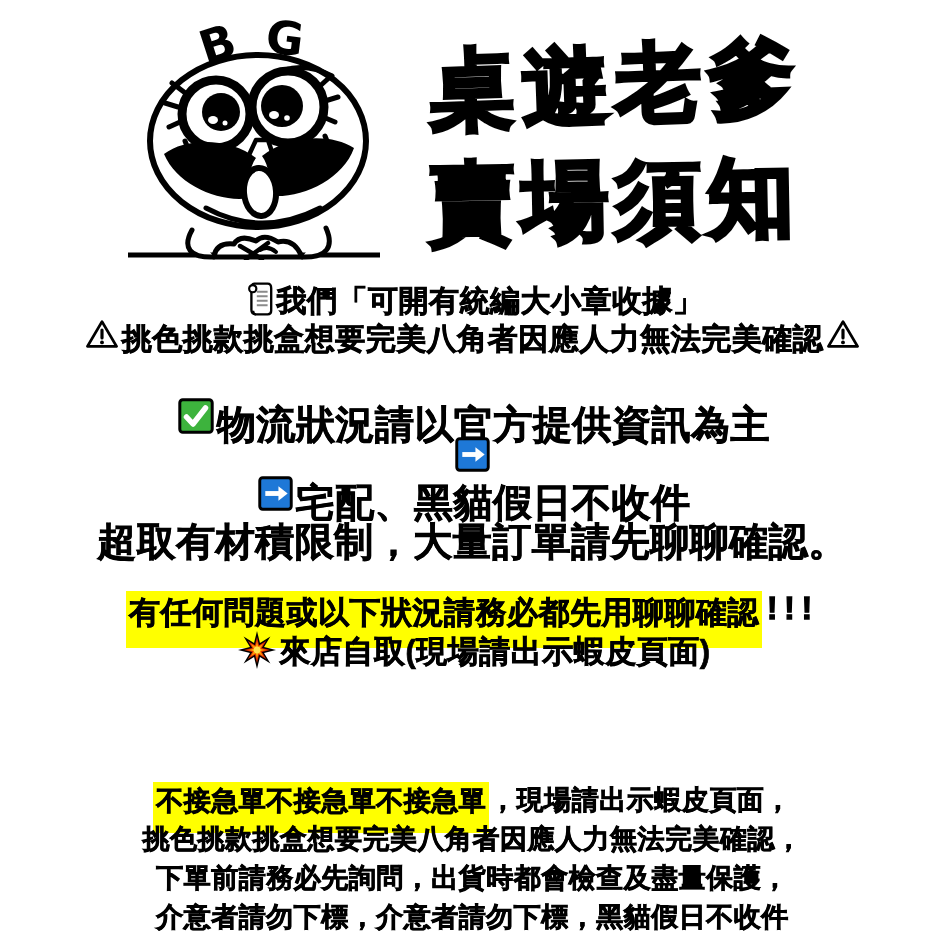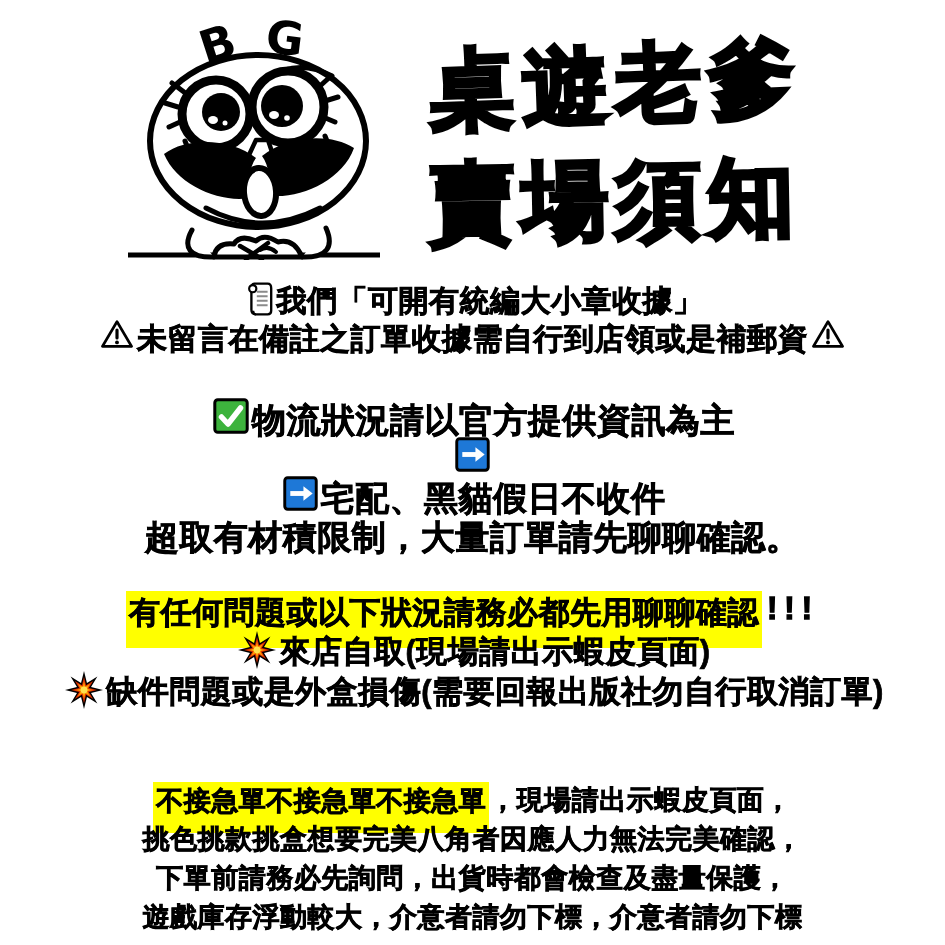--- a/index.html
+++ b/index.html
@@ -20,21 +20,21 @@
     font-size:86px;line-height:116px;letter-spacing:7px;
     -webkit-text-stroke:4px #000;white-space:nowrap;
   }
   .title-line.l1{transform:rotate(-2deg);}
   .title-line.l2{transform:rotate(-1deg);}
 
   
   .block{position:absolute;left:0;width:945px;text-align:center;-webkit-text-stroke:0.7px #000;}
   .line{display:flex;align-items:flex-start;justify-content:center;white-space:nowrap;letter-spacing:0.5px;}
   .b1{top:281px;}  .b1 .line{height:38px;font-size:30px;}
-  .b2{top:398px;}  .b2 .line{height:39px;font-size:34px;}
+  .b2{top:398px;}  .b2 .line{height:39px;font-size:39px;}
   .b3{top:591px;}  .b3 .line{height:40px;font-size:31px;}
   .b4{top:782px;}  .b4 .line{height:39px;font-size:27px;}
 
   .hl{background:var(--highlight,#ffff00);padding:1px 3px 14px;}
   .bang{letter-spacing:7px;margin-left:5px;-webkit-text-stroke:1.4px #000;}
 
   .icon{display:inline-flex;align-items:center;justify-content:center;margin:0 3px;}
   .icon svg{display:block;}
 
   .burst{margin-right:2px;}
@@ -112,21 +112,21 @@
       <span>我們「可開有統編大小章收據」</span>
     </div>
     <div class="line">
       <span class="icon">
         <svg viewBox="0 0 38 34" width="34" height="30">
           <path d="M19,3 L35.5,31 H2.5 Z" fill="none" stroke="#000" stroke-width="3.2" stroke-linejoin="round"></path>
           <path d="M19,12.5 V21.5" stroke="#000" stroke-width="3.6" stroke-linecap="round"></path>
           <circle cx="19" cy="26.5" r="2.2" fill="#000"></circle>
         </svg>
       </span>
-      <span>未留言在備註之訂單收據需自行到店領或是補郵資</span>
+      <span>挑色挑款挑盒想要完美八角者因應人力無法完美確認</span>
       <span class="icon">
         <svg viewBox="0 0 38 34" width="34" height="30">
           <path d="M19,3 L35.5,31 H2.5 Z" fill="none" stroke="#000" stroke-width="3.2" stroke-linejoin="round"></path>
           <path d="M19,12.5 V21.5" stroke="#000" stroke-width="3.6" stroke-linecap="round"></path>
           <circle cx="19" cy="26.5" r="2.2" fill="#000"></circle>
         </svg>
       </span>
     </div>
   </div>
 
@@ -173,42 +173,31 @@
       <span class="icon burst">
         <svg viewBox="0 0 40 40" width="40" height="38">
           <polygon points="20,0 23.1,12.6 34.1,5.9 27.4,16.9 40,20 27.4,23.1 34.1,34.1 23.1,27.4 20,40 16.9,27.4 5.9,34.1 12.6,23.1 0,20 12.6,16.9 5.9,5.9 16.9,12.6" fill="#000"></polygon>
           <polygon points="20,0 23.1,12.6 34.1,5.9 27.4,16.9 40,20 27.4,23.1 34.1,34.1 23.1,27.4 20,40 16.9,27.4 5.9,34.1 12.6,23.1 0,20 12.6,16.9 5.9,5.9 16.9,12.6" transform="translate(6.4 6.4) scale(0.68)" style="fill:var(--burst-red,#dd2f00)"></polygon>
           <polygon points="20,0 23.1,12.6 34.1,5.9 27.4,16.9 40,20 27.4,23.1 34.1,34.1 23.1,27.4 20,40 16.9,27.4 5.9,34.1 12.6,23.1 0,20 12.6,16.9 5.9,5.9 16.9,12.6" transform="translate(10.8 10.8) scale(0.46)" style="fill:var(--burst-orange,#ff9d00)"></polygon>
           <circle cx="20" cy="20" r="3.6" style="fill:var(--burst-yellow,#ffe14d)"></circle>
         </svg>
       </span>
       <span>來店自取(現場請出示蝦皮頁面)</span>
     </div>
-    <div class="line">
-      <span class="icon burst">
-        <svg viewBox="0 0 40 40" width="40" height="38">
-          <polygon points="20,0 23.1,12.6 34.1,5.9 27.4,16.9 40,20 27.4,23.1 34.1,34.1 23.1,27.4 20,40 16.9,27.4 5.9,34.1 12.6,23.1 0,20 12.6,16.9 5.9,5.9 16.9,12.6" fill="#000"></polygon>
-          <polygon points="20,0 23.1,12.6 34.1,5.9 27.4,16.9 40,20 27.4,23.1 34.1,34.1 23.1,27.4 20,40 16.9,27.4 5.9,34.1 12.6,23.1 0,20 12.6,16.9 5.9,5.9 16.9,12.6" transform="translate(6.4 6.4) scale(0.68)" style="fill:var(--burst-red,#dd2f00)"></polygon>
-          <polygon points="20,0 23.1,12.6 34.1,5.9 27.4,16.9 40,20 27.4,23.1 34.1,34.1 23.1,27.4 20,40 16.9,27.4 5.9,34.1 12.6,23.1 0,20 12.6,16.9 5.9,5.9 16.9,12.6" transform="translate(10.8 10.8) scale(0.46)" style="fill:var(--burst-orange,#ff9d00)"></polygon>
-          <circle cx="20" cy="20" r="3.6" style="fill:var(--burst-yellow,#ffe14d)"></circle>
-        </svg>
-      </span>
-      <span>缺件問題或是外盒損傷(需要回報出版社勿自行取消訂單)</span>
-    </div>
   </div>
 
   <div class="block b4">
     <div class="line">
       <span class="hl">不接急單不接急單不接急單</span>
       <span>，現場請出示蝦皮頁面，</span>
     </div>
     <div class="line">
       <span>挑色挑款挑盒想要完美八角者因應人力無法完美確認，</span>
     </div>
     <div class="line">
       <span>下單前請務必先詢問，出貨時都會檢查及盡量保護，</span>
     </div>
     <div class="line">
-      <span>遊戲庫存浮動較大，介意者請勿下標，介意者請勿下標</span>
+      <span>介意者請勿下標，介意者請勿下標，黑貓假日不收件</span>
     </div>
   </div>
 
 </div>
 
 </body></html>

